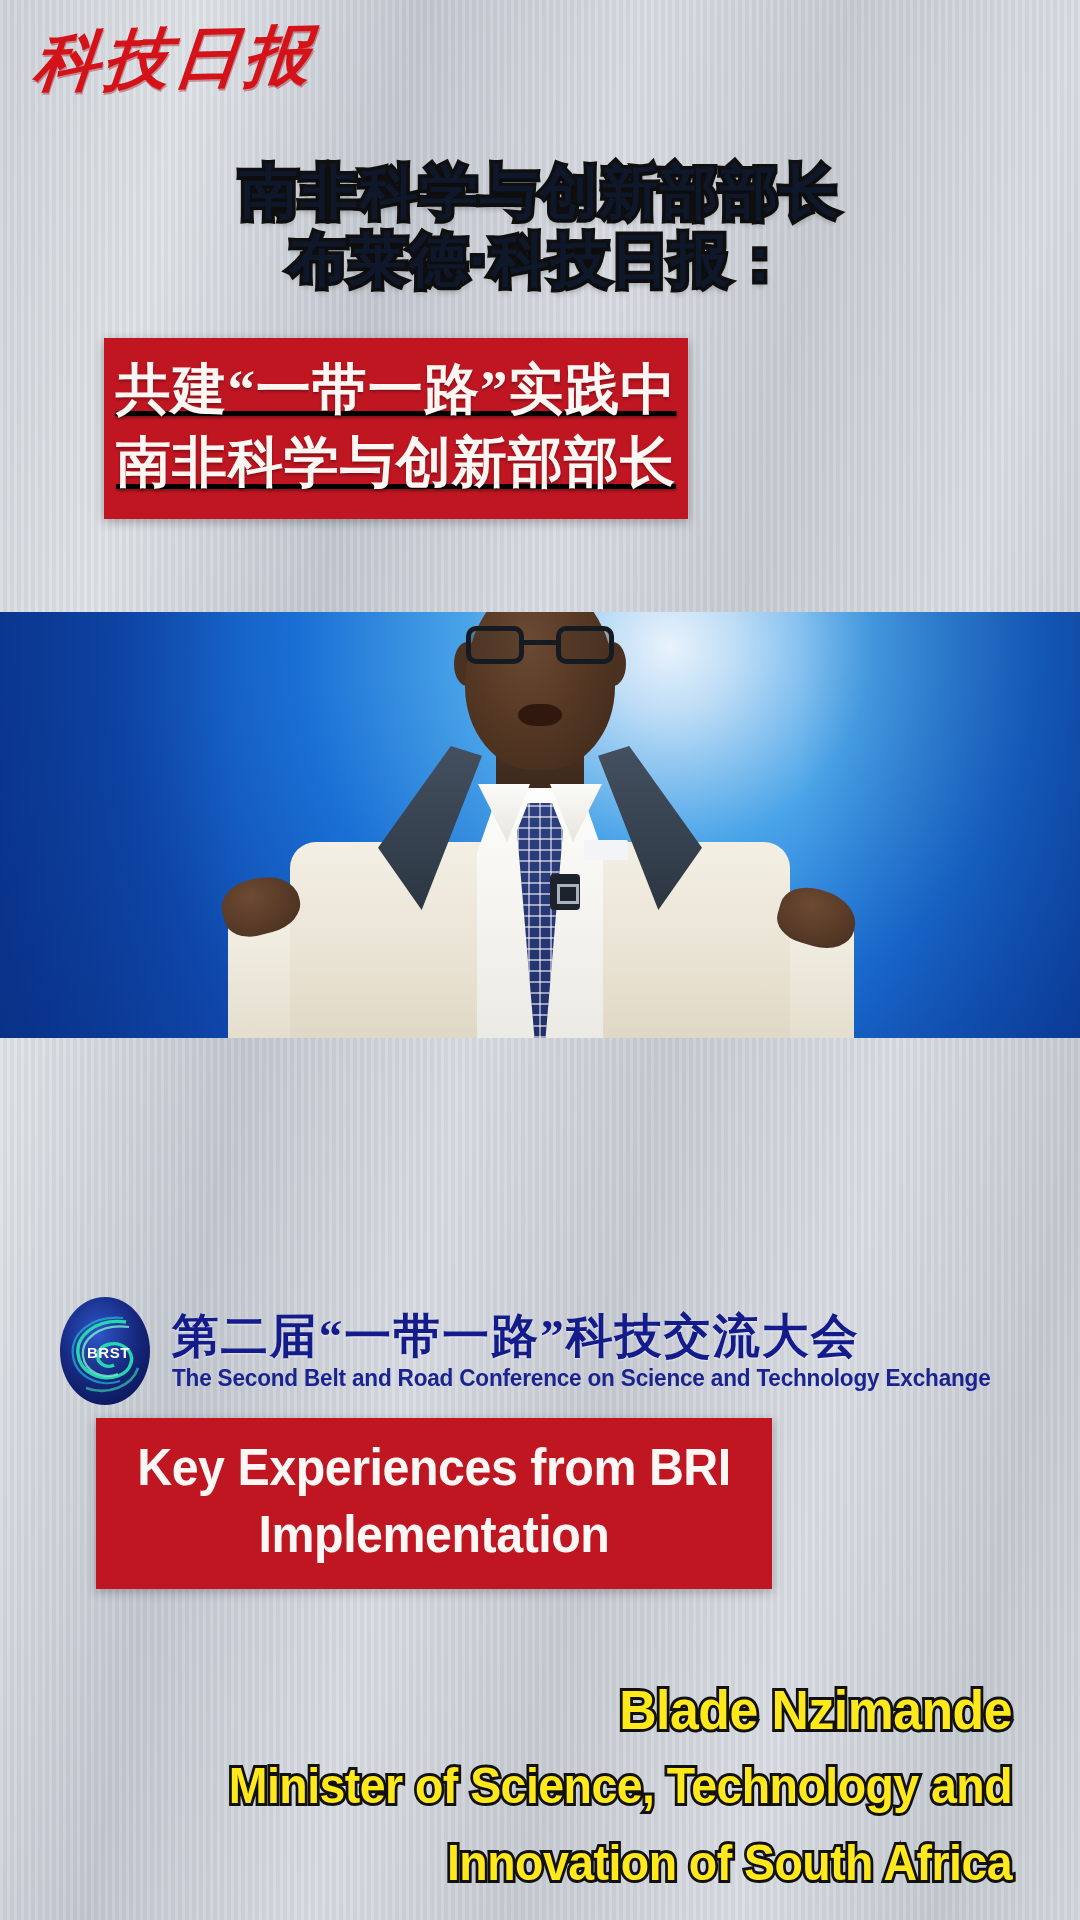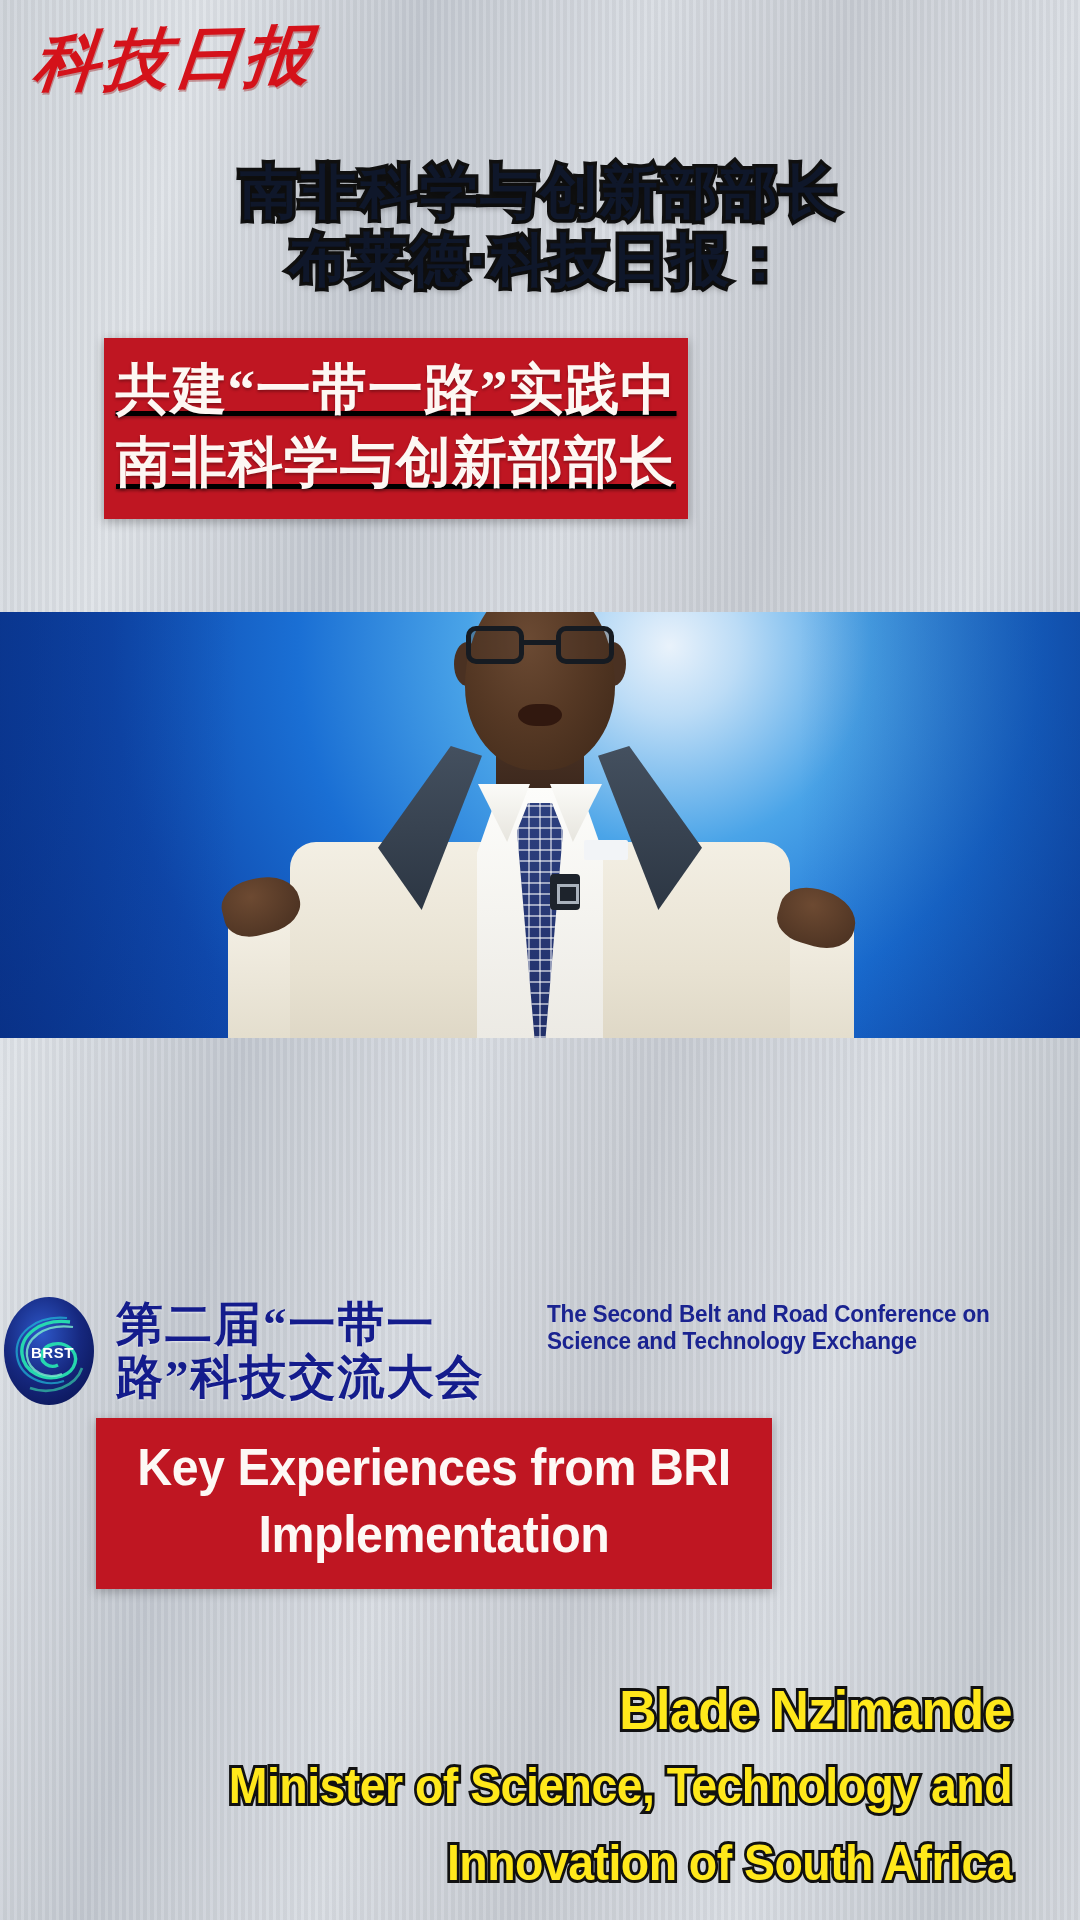--- a/index.html
+++ b/index.html
@@ -196,21 +196,21 @@
   }
 
   
   .conf{
     position:absolute; left:0; right:0; top:1296px; z-index:5;
     display:flex; align-items:center; justify-content:center; gap:18px;
   }
   .brst{
     position:relative; width:98px; height:110px; flex:0 0 auto;text-align:center;
   }
-  .conf-text{ display:flex; flex-direction:row; }
+  .conf-text{ display:flex; flex-direction:column; }
   .conf-cn{
     font-family:"Liberation Serif", serif;
     font-weight:700; font-size:47px; letter-spacing:2px;
     color:#141c8c; line-height:1.12;
     text-shadow:0 1px 2px rgba(255,255,255,.55);
   }
   .conf-en{
     font-family:"Liberation Sans", sans-serif;
     font-weight:700; font-size:23.5px; letter-spacing:-.2px;
     color:#1a2390; margin-top:3px;

